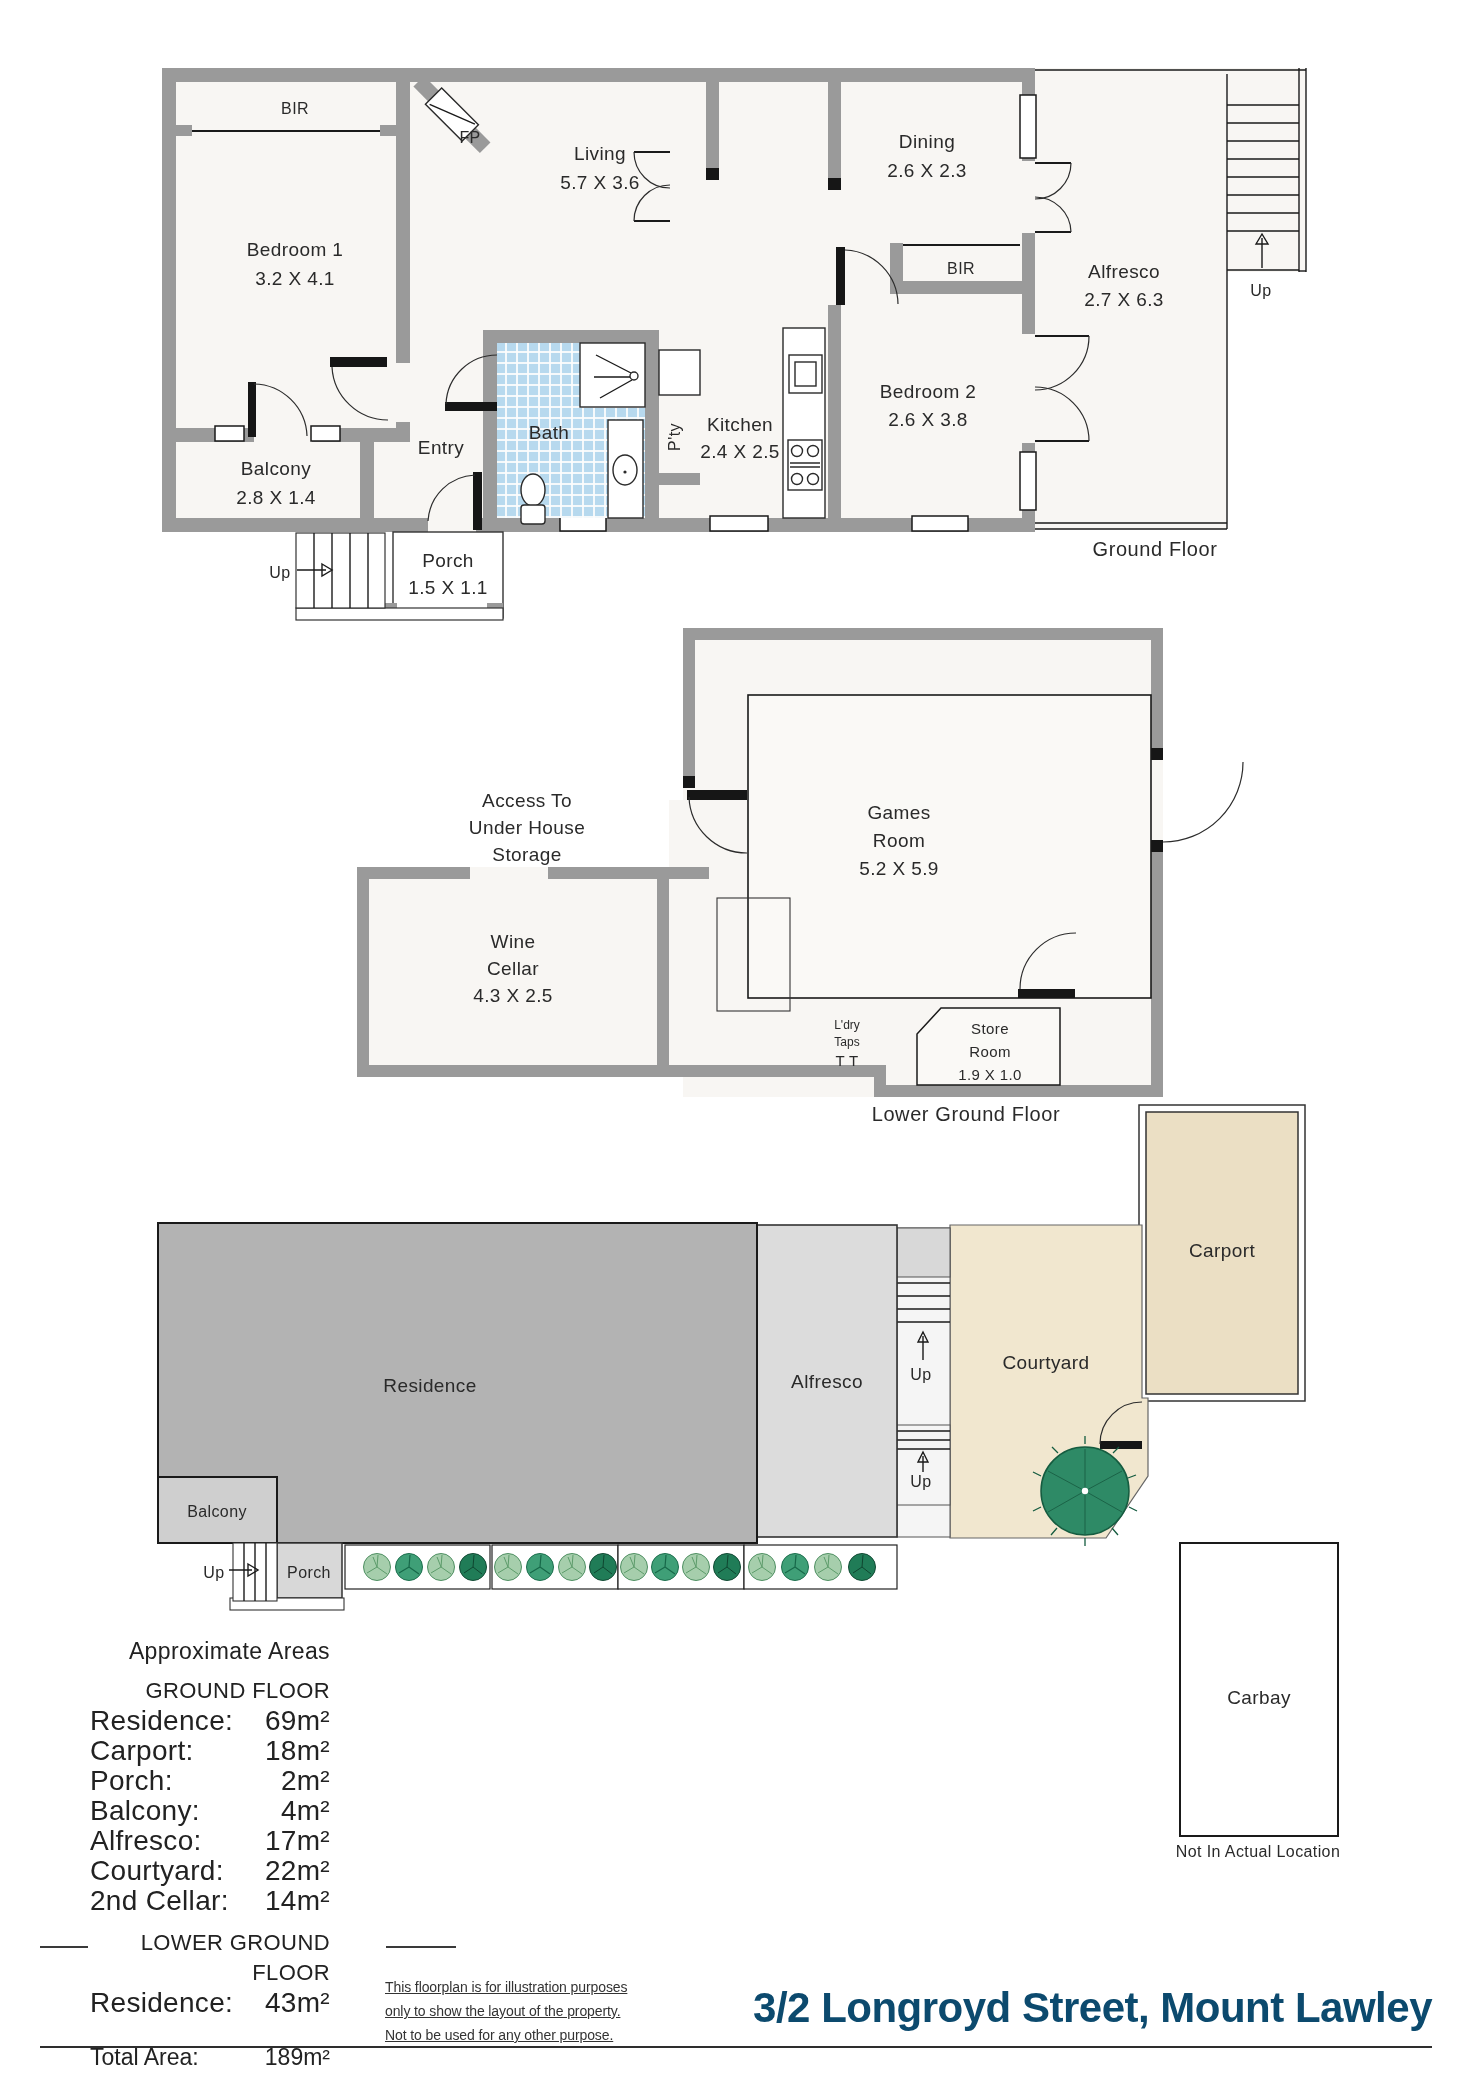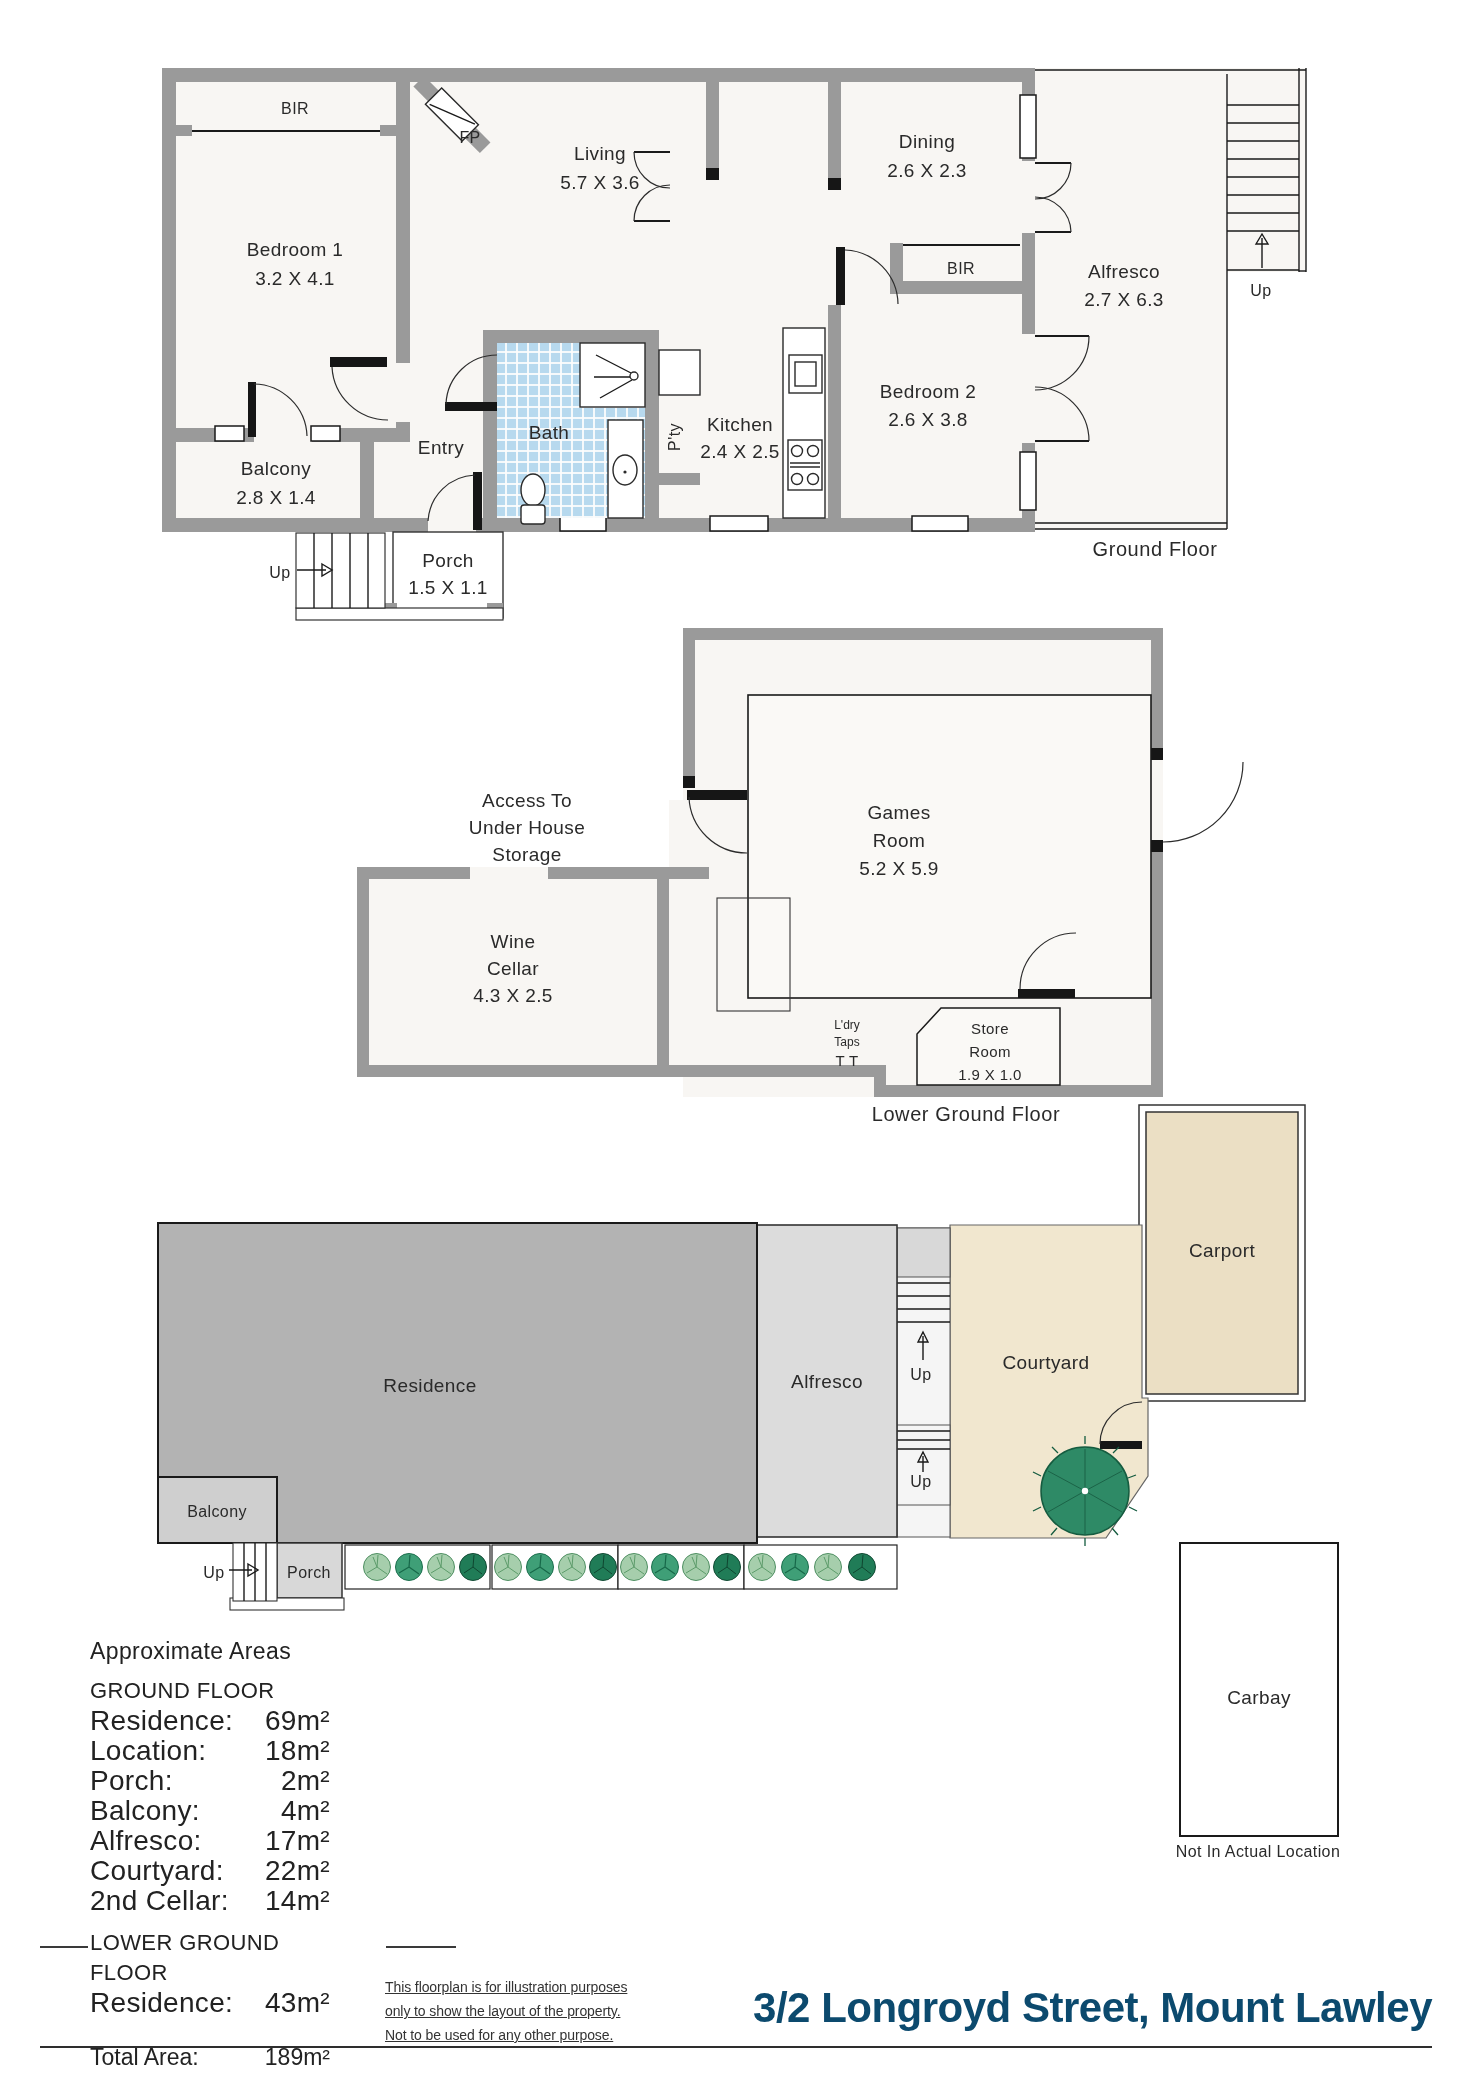--- a/index.html
+++ b/index.html
@@ -14,21 +14,21 @@
   svg text.st{font-size:15px;}
   .wall{fill:#9a9a9a;}
   .gapf{fill:#f8f6f3;}
   .blk{fill:#161616;}
   .ln{stroke:#1a1a1a;stroke-width:1.4;fill:none;}
   .ln2{stroke:#1a1a1a;stroke-width:2.2;fill:none;}
   .arc{stroke:#2c2c2c;stroke-width:1.2;fill:none;}
   .win{fill:#fff;stroke:#1a1a1a;stroke-width:1.5;}
   .fix{fill:#fff;stroke:#2a2a2a;stroke-width:1.4;}
   
-  .areas-panel{position:absolute;left:90px;top:1636px;width:240px;}
+  .areas-panel{position:absolute;left:90px;top:1636px;width:240px;text-align:right;}
   .areas-heading{font-size:23px;line-height:30px;letter-spacing:.4px;}
   .areas-section-title{font-size:22px;line-height:30px;margin-top:10px;letter-spacing:.4px;}
   .areas-row{display:flex;justify-content:space-between;font-size:28px;line-height:30px;letter-spacing:.3px;}
   .areas-total{display:flex;justify-content:space-between;font-size:23px;line-height:30px;margin-top:24px;}
   .lgf-title{margin-top:12px;}
   .rule{position:absolute;background:#3a3a3a;height:2px;}
   .rule-lgf-left{left:40px;top:1946px;width:48px;}
   .rule-lgf-right{left:386px;top:1946px;width:70px;}
   .rule-bottom{left:40px;top:2046px;width:1392px;height:2px;background:#2e2e2e;}
   .disclaimer{position:absolute;left:385px;top:1975px;width:335px;font-size:14px;line-height:24px;color:#333;letter-spacing:-.1px;text-decoration:underline;}
@@ -417,21 +417,21 @@
 </svg>
 
 <div class="areas-panel">
   <div class="areas-heading">Approximate Areas</div>
   <div class="areas-section-title">GROUND FLOOR</div>
   <div class="areas-row">
       <span>Residence:</span>
       <span>69m²</span>
     </div>
   <div class="areas-row">
-      <span>Location:</span>
+      <span>Carport:</span>
       <span>18m²</span>
     </div>
   <div class="areas-row">
       <span>Porch:</span>
       <span>2m²</span>
     </div>
   <div class="areas-row">
       <span>Balcony:</span>
       <span>4m²</span>
     </div>

